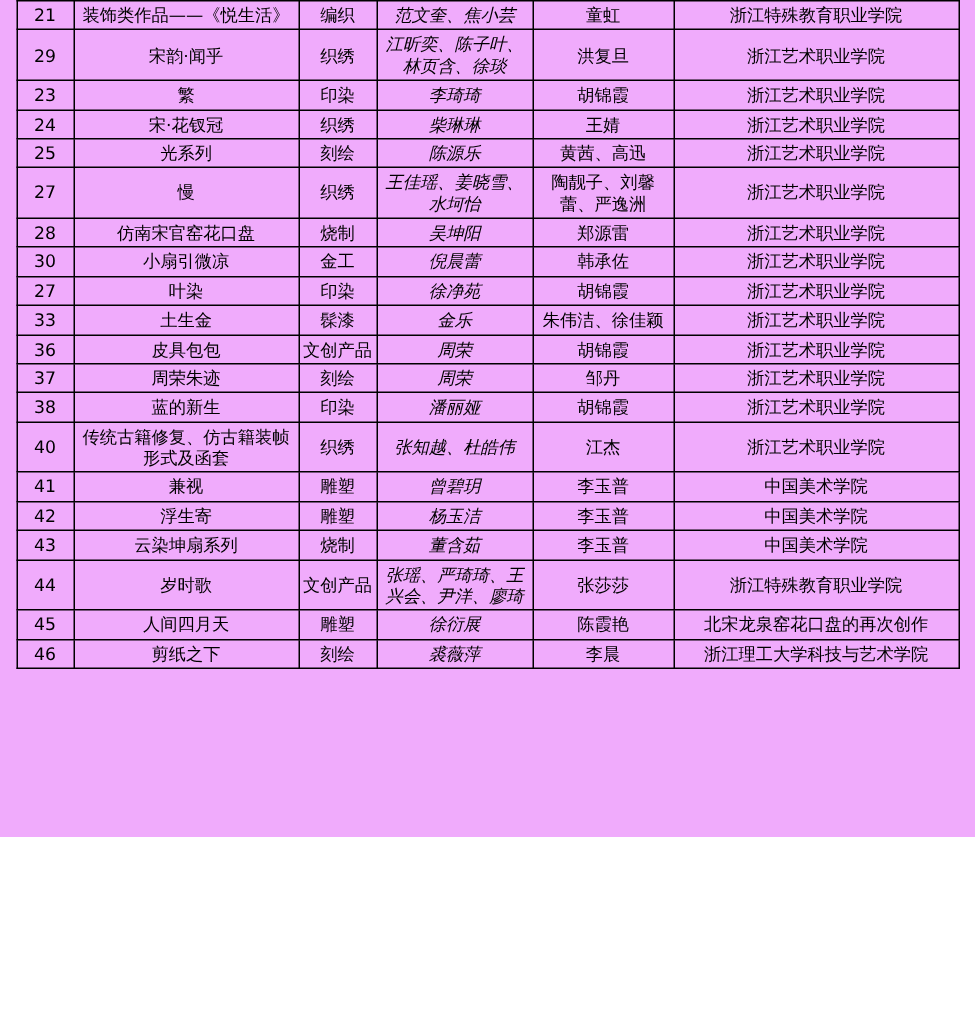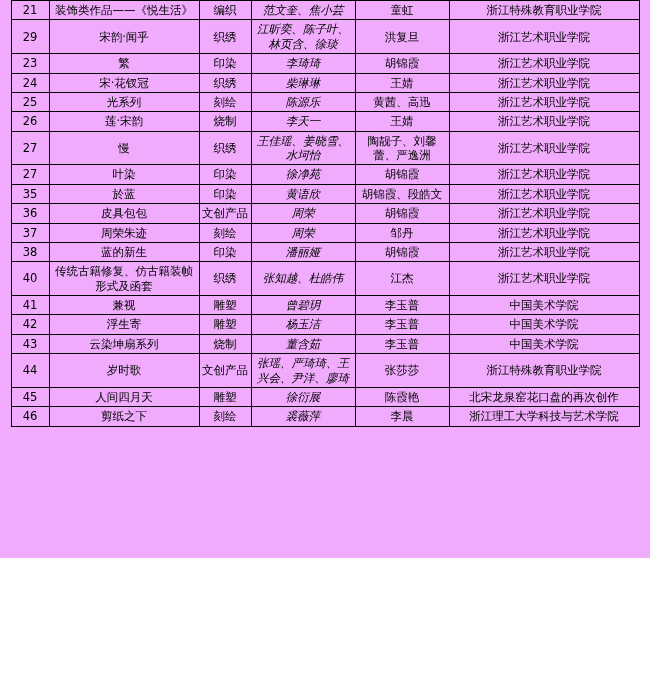--- a/index.html
+++ b/index.html
@@ -101,49 +101,57 @@
         </tr>
         <tr>
           <td class="cell-num multi">25</td>
           <td class="cell-title multi">光系列</td>
           <td class="cell-cat multi">刻绘</td>
           <td class="cell-auth multi">陈源乐</td>
           <td class="cell-adv multi">黄茜、高迅</td>
           <td class="cell-org multi">浙江艺术职业学院</td>
         </tr>
         <tr>
-          <td class="cell-num multi">26</td>
-          <td class="cell-title multi">莲·宋韵</td>
-          <td class="cell-cat multi">烧制</td>
-          <td class="cell-auth multi">李天一</td>
-          <td class="cell-adv multi">王婧</td>
-          <td class="cell-org multi">浙江艺术职业学院</td>
-        </tr>
-        <tr>
           <td class="cell-num multi">27</td>
           <td class="cell-title multi">慢</td>
           <td class="cell-cat multi">织绣</td>
           <td class="cell-auth multi">王佳瑶、姜晓雪、水坷怡</td>
           <td class="cell-adv multi">陶靓子、刘馨蕾、严逸洲</td>
+          <td class="cell-org multi">浙江艺术职业学院</td>
+        </tr>
+        <tr>
+          <td class="cell-num multi">28</td>
+          <td class="cell-title multi">仿南宋官窑花口盘</td>
+          <td class="cell-cat multi">烧制</td>
+          <td class="cell-auth multi">吴坤阳</td>
+          <td class="cell-adv multi">郑源雷</td>
+          <td class="cell-org multi">浙江艺术职业学院</td>
+        </tr>
+        <tr>
+          <td class="cell-num multi">30</td>
+          <td class="cell-title multi">小扇引微凉</td>
+          <td class="cell-cat multi">金工</td>
+          <td class="cell-auth multi">倪晨蕾</td>
+          <td class="cell-adv multi">韩承佐</td>
           <td class="cell-org multi">浙江艺术职业学院</td>
         </tr>
         <tr>
           <td class="cell-num multi">27</td>
           <td class="cell-title multi">叶染</td>
           <td class="cell-cat multi">印染</td>
           <td class="cell-auth multi">徐净苑</td>
           <td class="cell-adv multi">胡锦霞</td>
           <td class="cell-org multi">浙江艺术职业学院</td>
         </tr>
         <tr>
-          <td class="cell-num multi">35</td>
-          <td class="cell-title multi">於蓝</td>
-          <td class="cell-cat multi">印染</td>
-          <td class="cell-auth multi">黄语欣</td>
-          <td class="cell-adv multi">胡锦霞、段皓文</td>
+          <td class="cell-num multi">33</td>
+          <td class="cell-title multi">土生金</td>
+          <td class="cell-cat multi">髹漆</td>
+          <td class="cell-auth multi">金乐</td>
+          <td class="cell-adv multi">朱伟洁、徐佳颖</td>
           <td class="cell-org multi">浙江艺术职业学院</td>
         </tr>
         <tr>
           <td class="cell-num multi">36</td>
           <td class="cell-title multi">皮具包包</td>
           <td class="cell-cat multi">文创产品</td>
           <td class="cell-auth multi">周荣</td>
           <td class="cell-adv multi">胡锦霞</td>
           <td class="cell-org multi">浙江艺术职业学院</td>
         </tr>

